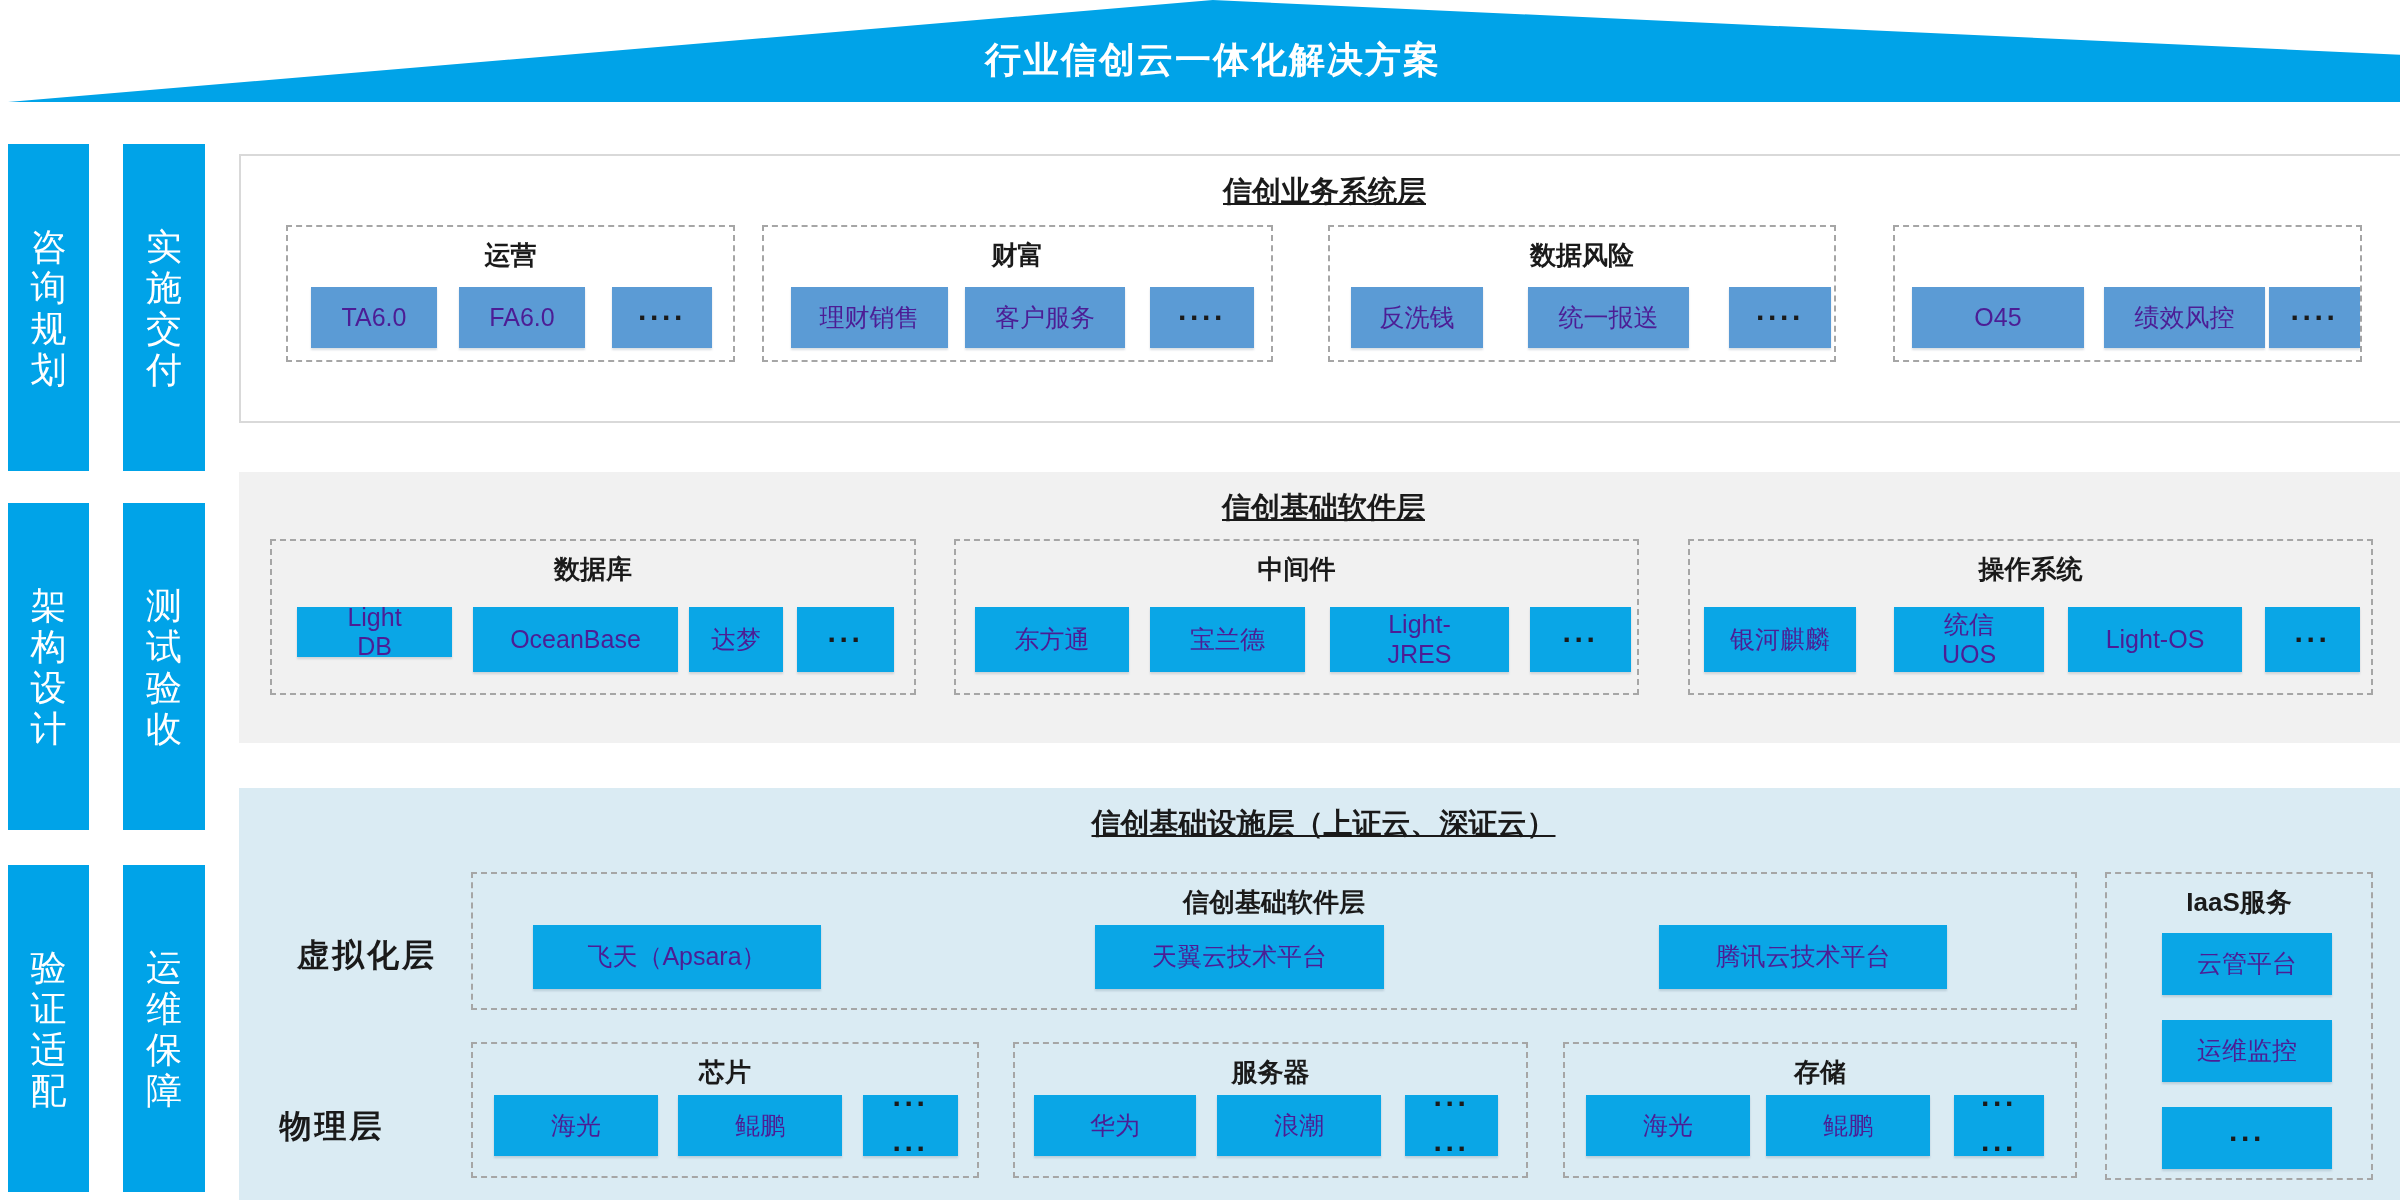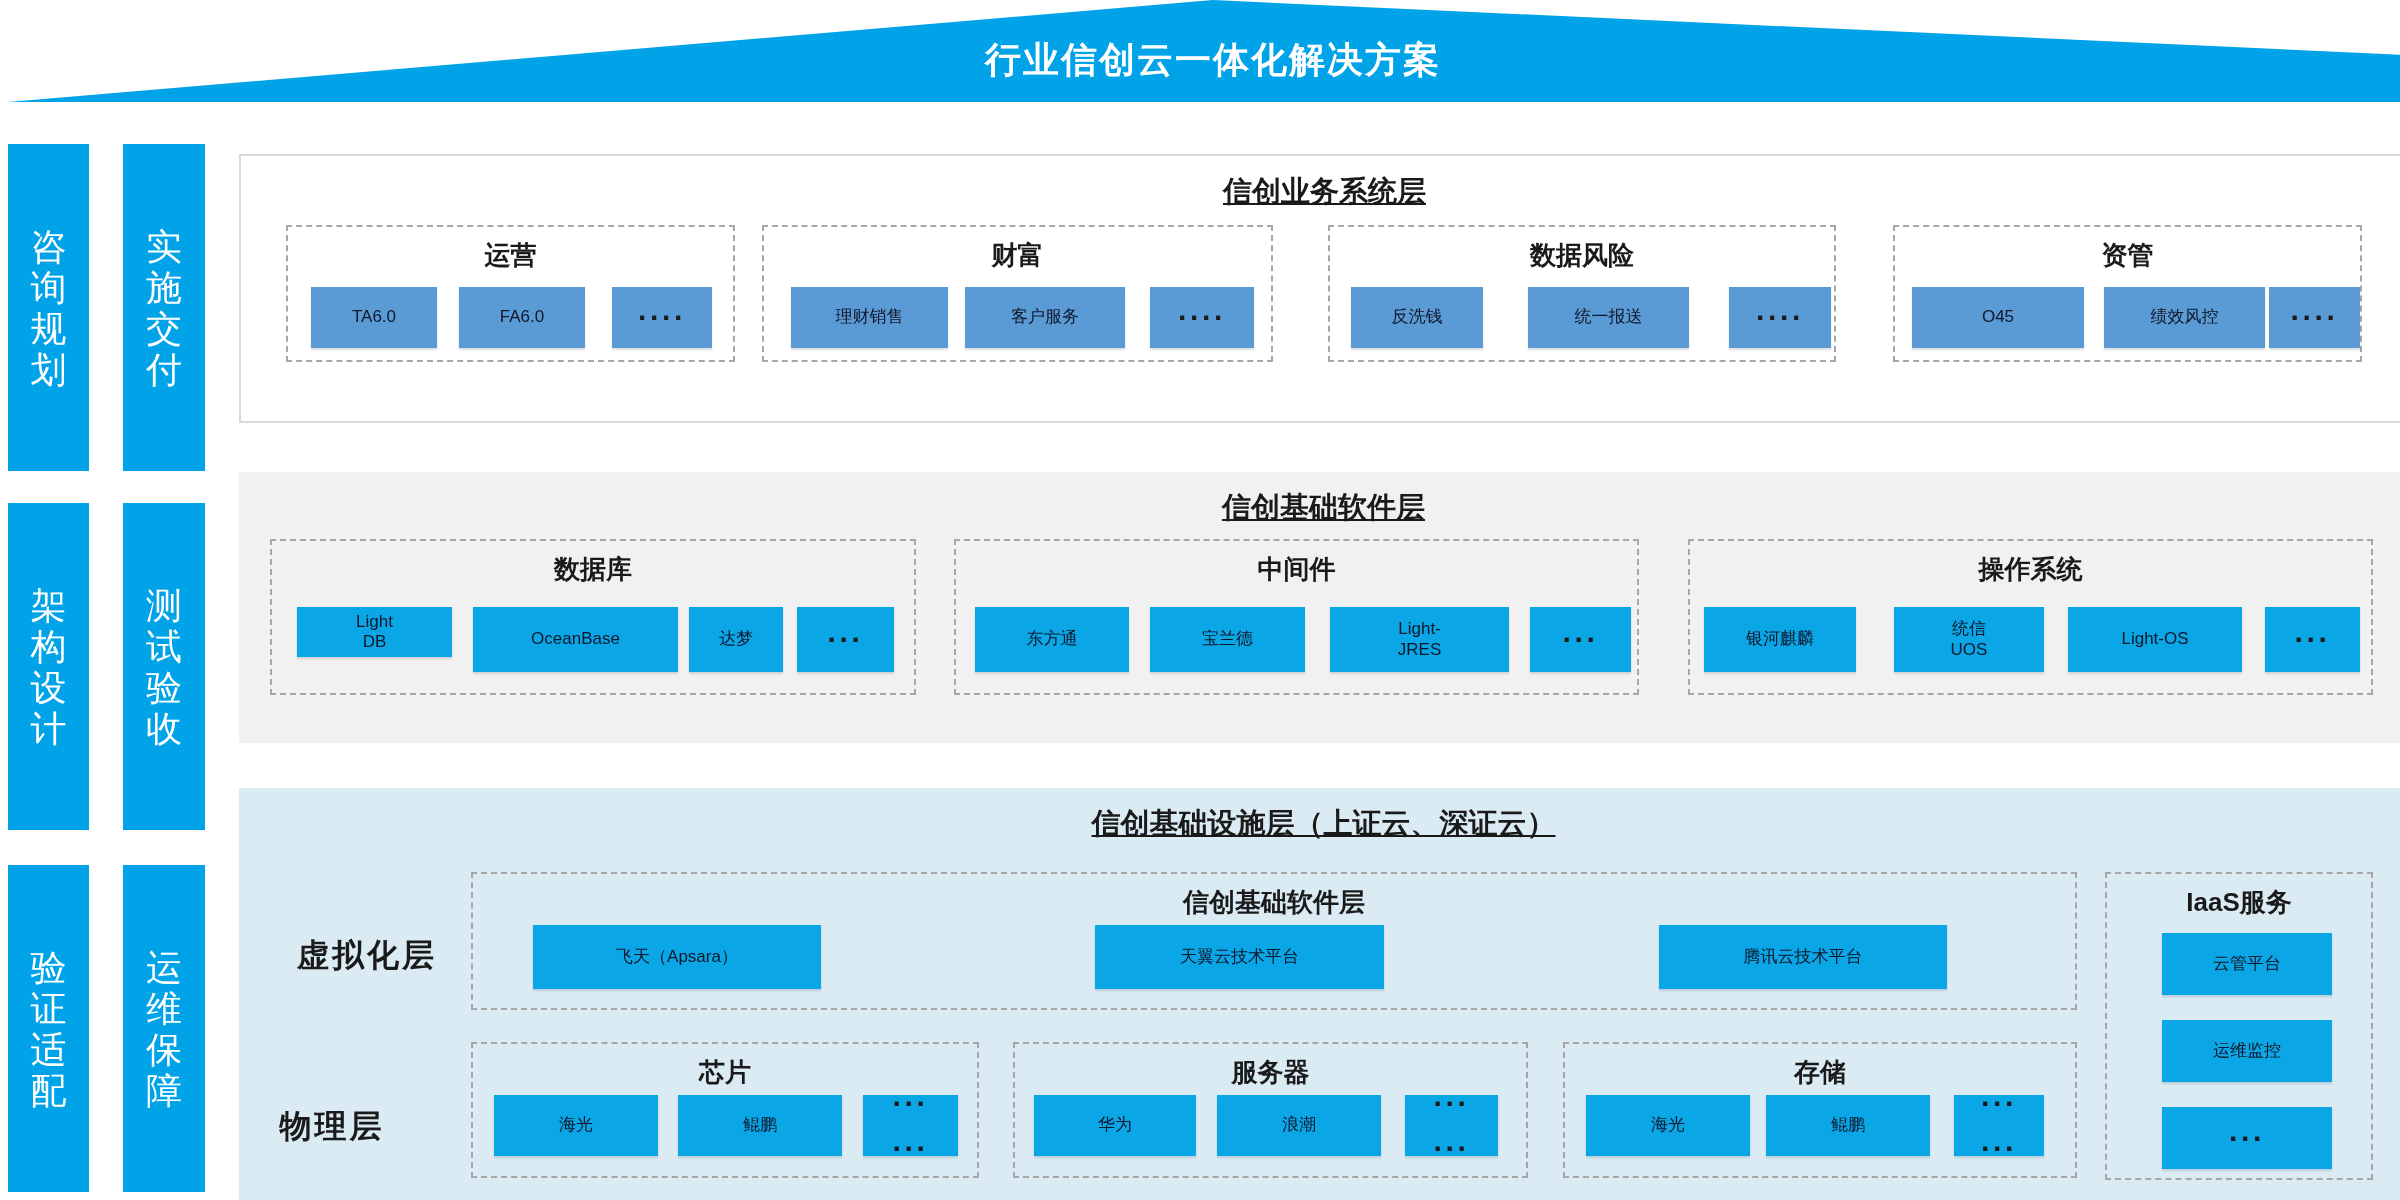--- a/index.html
+++ b/index.html
@@ -24,23 +24,23 @@
           border:2px solid #D9D9D9;border-right:0;}
   .panel-software{top:472px;height:271px;background:var(--panel-soft,#F1F1F1);}
   .panel-infra{top:788px;height:412px;background:var(--panel-infra,#DAEBF3);}
   .panel-title{text-align:center;font-weight:bold;font-size:29px;line-height:30px;margin-top:20px;color:var(--ink,#1a1a1a);text-decoration:underline;}
 
   
   .group{position:absolute;border:2px dashed var(--dash,#A6A6A6);box-sizing:border-box;}
   .group-title{text-align:center;font-weight:bold;font-size:26px;line-height:27px;margin-top:15px;color:var(--ink,#1a1a1a);}
 
   
-  .chip{position:absolute;background:var(--chip,#0AA6E6);color:#0f172a;
+  .chip{position:absolute;background:var(--chip,#0AA6E6);color:#4c1d95;
         display:flex;align-items:center;justify-content:center;text-align:center;
-        font-size:17px;line-height:1.18;white-space:pre-line;
+        font-size:25px;line-height:1.18;white-space:pre-line;
         box-shadow:0 2px 2px rgba(0,40,70,.15);}
   .chip.muted{background:var(--chip-muted,#5B9BD5);}
   .chip.dots{color:var(--ink,#1a1a1a);font-weight:bold;font-size:30px;letter-spacing:2px;line-height:1.5;}
 
   
   .side-label{position:absolute;font-weight:bold;font-size:32px;letter-spacing:3px;
         color:var(--ink,#1a1a1a);text-align:center;}
 </style>
 </head>
 <body>
@@ -87,21 +87,20 @@
     </div>
 
     <div class="group" style="left:1087px;top:69px;width:508px;height:137px">
       <div class="group-title">数据风险</div>
       <div class="chip muted" style="left:21px;top:60px;width:132px;height:61px">反洗钱</div>
       <div class="chip muted" style="left:198px;top:60px;width:161px;height:61px">统一报送</div>
       <div class="chip muted dots" style="left:399px;top:60px;width:102px;height:61px">····</div>
     </div>
 
     <div class="group" style="left:1652px;top:69px;width:469px;height:137px">
-      <div class="group-title">资管</div>
       <div class="chip muted" style="left:17px;top:60px;width:172px;height:61px">O45</div>
       <div class="chip muted" style="left:209px;top:60px;width:161px;height:61px">绩效风控</div>
       <div class="chip muted dots" style="left:374px;top:60px;width:91px;height:61px">····</div>
     </div>
   </div>
 
   <div class="panel panel-software">
     <div class="panel-title">信创基础软件层</div>
 
     <div class="group" style="left:31px;top:67px;width:646px;height:156px">

